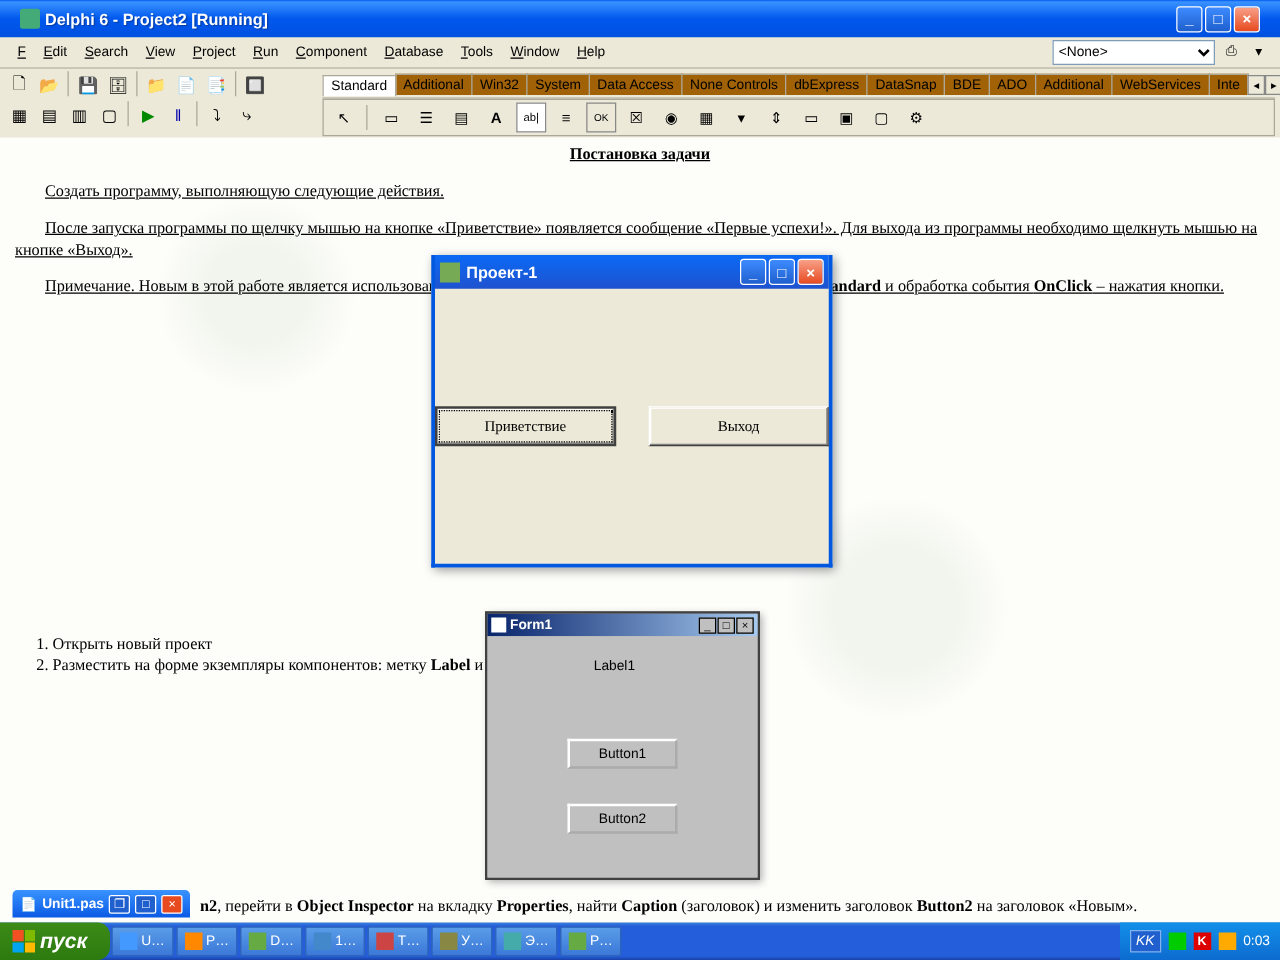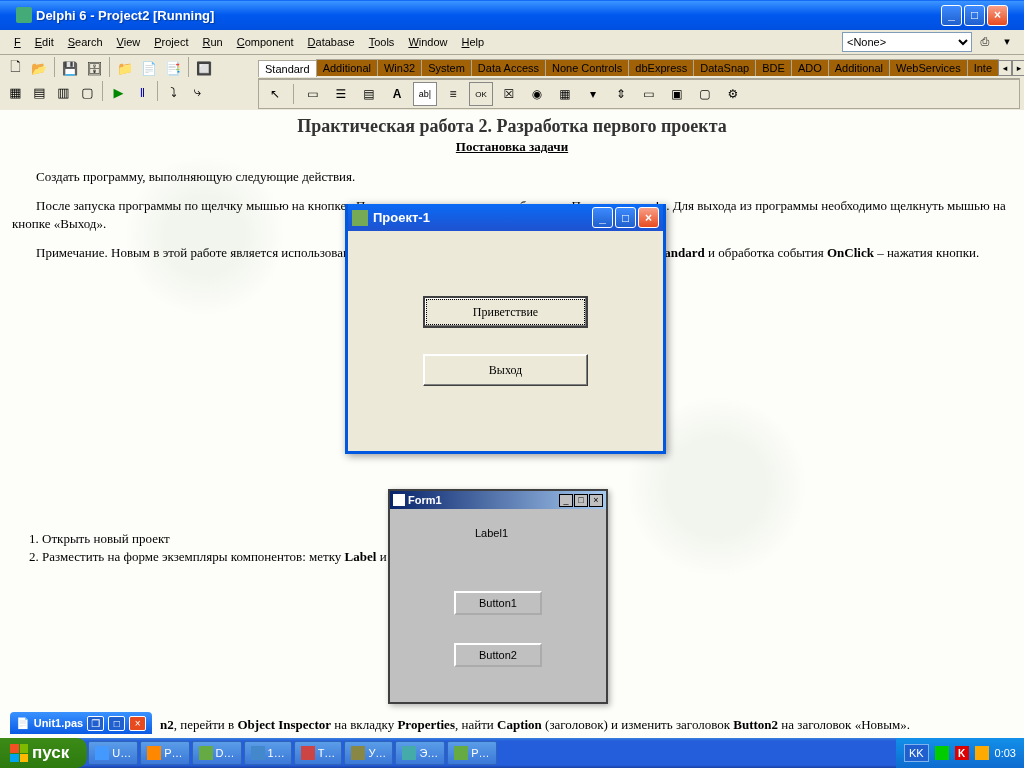--- a/index.html
+++ b/index.html
@@ -31,30 +31,30 @@
 .palette-body { position: absolute; top: 24px; left: 258px; right: 4px; height: 30px; background: #ece9d8; border: 1px solid #aca899; display:flex; align-items:center; gap:4px; padding: 0 4px; }
 .comp-icon { width: 24px; height: 24px; border: 1px solid transparent; display:flex; align-items:center; justify-content:center; font-size:12px; }
 .toolbar-area { position: relative; height: 58px; background:#ece9d8; border-bottom:1px solid #aca899; }
 .toolbar-left { position:absolute; top:2px; left:4px; width:250px; }
 .toolbar-left .row { display:flex; gap:1px; margin-bottom:2px; }
 
 
 .doc-area { position: absolute; top: 110px; left: 0; right: 0; bottom: 30px; background: #fdfdfa; overflow: hidden; background-image: radial-gradient(circle at 20% 20%, rgba(180,200,170,.15) 40px, transparent 80px), radial-gradient(circle at 70% 60%, rgba(180,200,170,.15) 50px, transparent 90px); padding: 4px 12px; font-family: 'Times New Roman', serif; font-size: 13px; line-height: 1.35; }
 .doc-area h2 { text-align: center; font-size: 18px; color: #333; }
 .doc-area .sub { text-align:center; font-weight:bold; margin-bottom:6px;text-decoration:underline; }
-.doc-area p { margin: 12px 0; text-indent: 24px; }
+.doc-area p { margin: 12px 0; text-indent: 24px; text-decoration: underline; }
 .doc-area ol { margin: 6px 0 4px 30px; }
 .doc-area b { font-weight: bold; }
 
 
 .run-form { position: absolute; top: 204px; left: 345px; width: 321px; height: 250px; border: 3px solid #0058e0; border-top: none; background: #ece9d8; box-shadow: 2px 2px 8px rgba(0,0,0,.4); }
 .run-form .tb { height: 27px; background: linear-gradient(to bottom,#0a6af5,#1f52cf); display:flex; align-items:center; padding:0 4px; color:#fff; }
 .run-form .tb .ico { width:16px; height:16px; background:#7a5; margin-right:5px; }
 .run-form .tb .tt { font-weight:bold; font-size:13px; flex:1; }
-.run-form .body { padding: 0; height: calc(100% - 27px); display:flex; flex-direction:column; align-items:center; justify-content:center; gap: 26px; }
+.run-form .body { padding: 0; height: calc(100% - 27px); display:flex; flex-direction:row; align-items:center; justify-content:center; gap: 26px; }
 .d-btn { width: 165px; height: 32px; background: #ece9d8; border: 1px solid #404040; border-top-color:#fff; border-left-color:#fff; box-shadow: inset -1px -1px #808080, inset 1px 1px #fff; font-family: Tahoma; font-size: 12px; cursor: default; display:flex; align-items:center; justify-content:center; }
 .d-btn.focus { outline: 1px dotted #000; outline-offset: -4px; border: 2px solid #404040; }
 
 
 .design-form { position: absolute; top: 489px; left: 388px; width: 220px; height: 215px; border: 2px solid #404040; background: #c0c0c0; box-shadow: 2px 2px 6px rgba(0,0,0,.3); }
 .design-form .tb2 { height: 18px; background: linear-gradient(to right,#08246b,#a6caf0); color:#fff; font-size:11px; display:flex; align-items:center; padding:0 3px; }
 .design-form .tb2 .ico2 { width:12px; height:12px; background:#fff; margin-right:3px; }
 .design-form .tb2 .tt2 { flex:1; font-weight:bold; }
 .design-form .tb2 .wb { width:14px; height:13px; background:#c0c0c0; border:1px solid #000; margin-left:1px; font-size:9px; display:flex; align-items:center; justify-content:center; color:#000; }
 .design-form .dbody { height: calc(100% - 18px); background:#c0c0c0; background-image: radial-gradient(#808080 .5px, transparent .5px); background-size: 8px 8px; position:relative; }
@@ -66,28 +66,28 @@
 
 .unit-bar { position:absolute; bottom: 34px; left: 10px; height: 22px; background: linear-gradient(#3a93ff,#0a5ae5); border-radius: 4px 4px 0 0; display:flex; align-items:center; padding: 0 6px; color:#fff; gap:4px; }
 .unit-bar .wb2 { width:17px; height:15px; border:1px solid #fff; border-radius:2px; display:flex; align-items:center; justify-content:center; font-size:10px; }
 .unit-bar .wb2.cl { background:#e74a1f; }
 .unit-bar .wb2.bl { background:#1f5fce; }
 
 .bottom-cut { position:absolute; bottom: 34px; left: 160px; right: 10px; font-family:'Times New Roman'; font-size:13px; line-height:1.3; }
 
 
 .taskbar { position: absolute; bottom: 0; left: 0; right: 0; height: 30px; background: linear-gradient(to bottom,#3a81dd 0%,#245edb 10%,#245edb 90%,#1941a5 100%); display:flex; align-items:center; }
-.start-btn { height: 30px; padding: 0 18px 0 10px; background: linear-gradient(to bottom,#3c8b17,#2d7a0f); color:#fff; font-weight:bold; font-size:17px; border-radius: 0 10px 10px 0; display:flex; align-items:center; gap:4px;text-align:right; }
+.start-btn { height: 30px; padding: 0 18px 0 10px; background: linear-gradient(to bottom,#3c8b17,#2d7a0f); color:#fff; font-weight:bold; font-style:italic; font-size:17px; border-radius: 0 10px 10px 0; display:flex; align-items:center; gap:4px;text-align:right; }
 .start-btn .logo { width:18px; height:18px; display:grid; grid-template-columns:1fr 1fr; grid-template-rows:1fr 1fr; gap:1px; }
 .start-btn .logo span:nth-child(1){background:#f25022}.start-btn .logo span:nth-child(2){background:#7fba00}.start-btn .logo span:nth-child(3){background:#00a4ef}.start-btn .logo span:nth-child(4){background:#ffb900}
 .task-item { height: 24px; margin: 0 1px; padding: 0 6px; background: linear-gradient(#5a9de8,#3b78d8); border:1px solid #2f64b8; border-radius:2px; display:flex; align-items:center; color:#fff; font-size:11px; gap:3px; max-width: 60px; overflow:hidden; white-space:nowrap; }
 .task-item .ti-ico { width:14px; height:14px; background:#fff; flex-shrink:0; }
 .tray { margin-left:auto; height:30px; background: linear-gradient(#1290e9,#0d6bcf); display:flex; align-items:center; padding: 0 8px; gap:6px; color:#fff; font-size:11px; }
 .tray .tr-ico { width:14px; height:14px; }
-.lang { background:#1f5fce; padding:2px 4px; border:1px solid #7fb3f0; }
+.lang { background:#1f5fce; padding:2px 4px; border:1px solid #7fb3f0;font-style:italic; }
 </style>
 </head>
 <body>
 
 <div class="titlebar">
   <div class="app-icon"></div>
   <div class="title-text">Delphi 6 - Project2 [Running]</div>
   <div class="win-btns">
     <div class="win-btn min">_</div>
     <div class="win-btn max">□</div>
@@ -179,21 +179,20 @@
     <span class="comp-icon">▾</span>
     <span class="comp-icon">⇕</span>
     <span class="comp-icon">▭</span>
     <span class="comp-icon">▣</span>
     <span class="comp-icon">▢</span>
     <span class="comp-icon">⚙</span>
   </div>
 </div>
 
 <div class="doc-area">
-  <h2>Практическая работа 2. Разработка первого проекта</h2>
   <div class="sub">Постановка задачи</div>
   <p>Создать программу, выполняющую следующие действия.</p>
   <p>После запуска программы по щелчку мышью на кнопке «Приветствие» появляется сообщение «Первые успехи!». Для выхода из программы необходимо щелкнуть мышью на кнопке «Выход».</p>
   <p><span>Примечание. Новым в этой работе является использование компонентов </span><b>Label</b><span> и </span><b>Button</b><span> палитры компонентов </span><b>Standard</b><span> и обработка события </span><b>OnClick</b><span> – нажатия кнопки.</span></p>
   <div style="height: 250px"></div>
   <ol>
     <li>Открыть новый проект</li>
     <li><span>Разместить на форме экземпляры компонентов: метку </span><b>Label</b><span>  и две кнопки </span><b>Button</b><span> (см. рис.):</span></li>
   </ol>
 </div>

